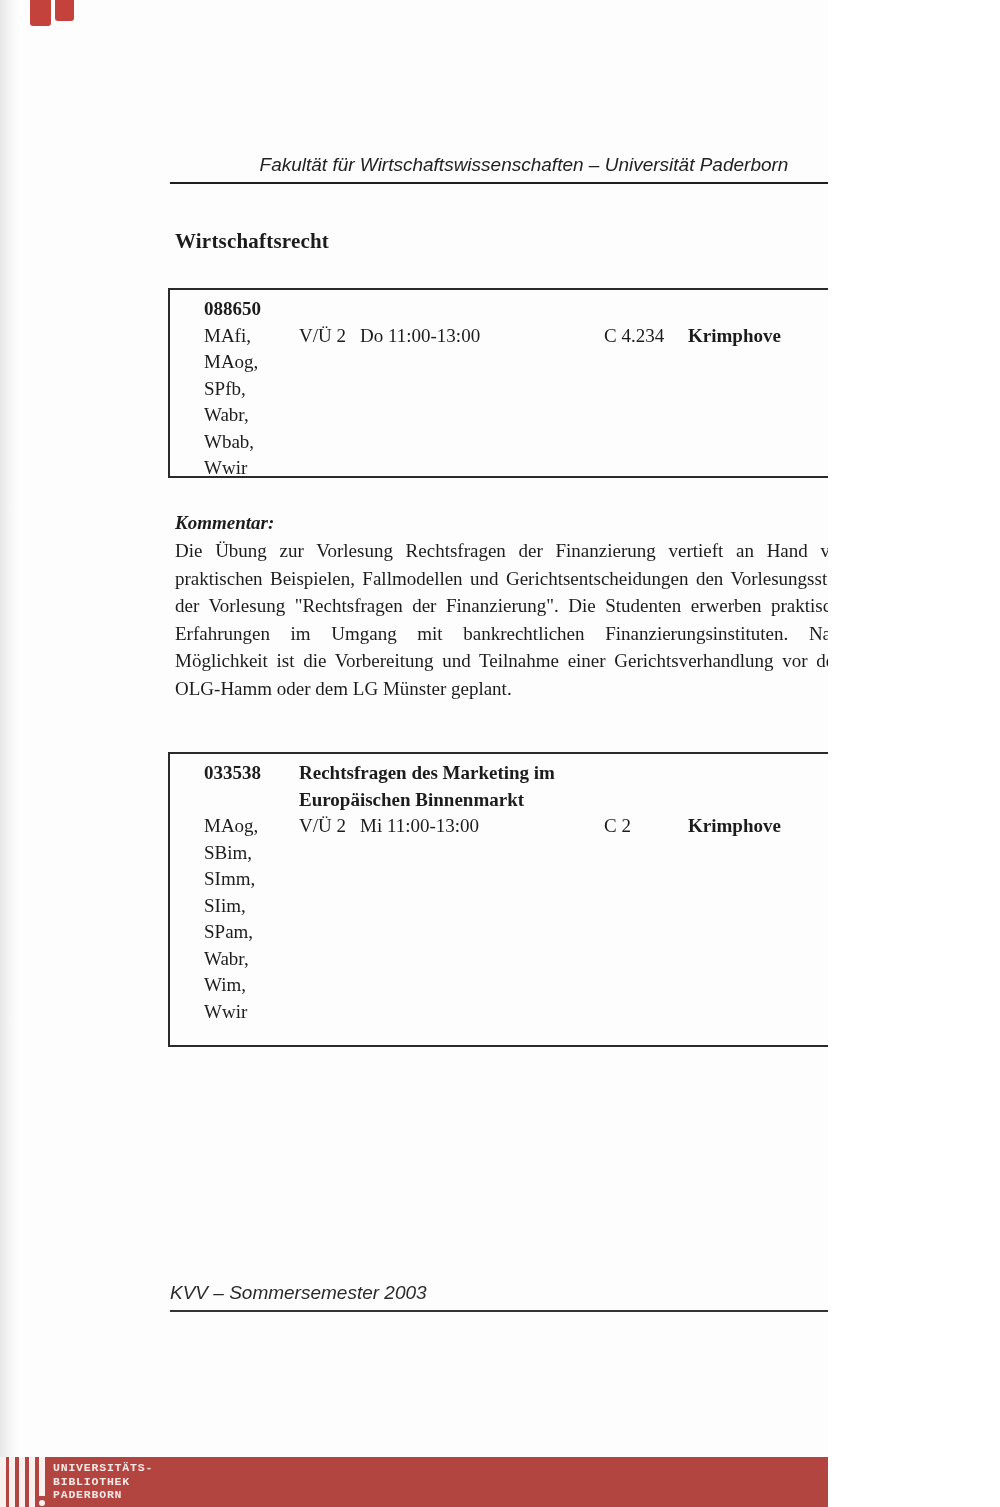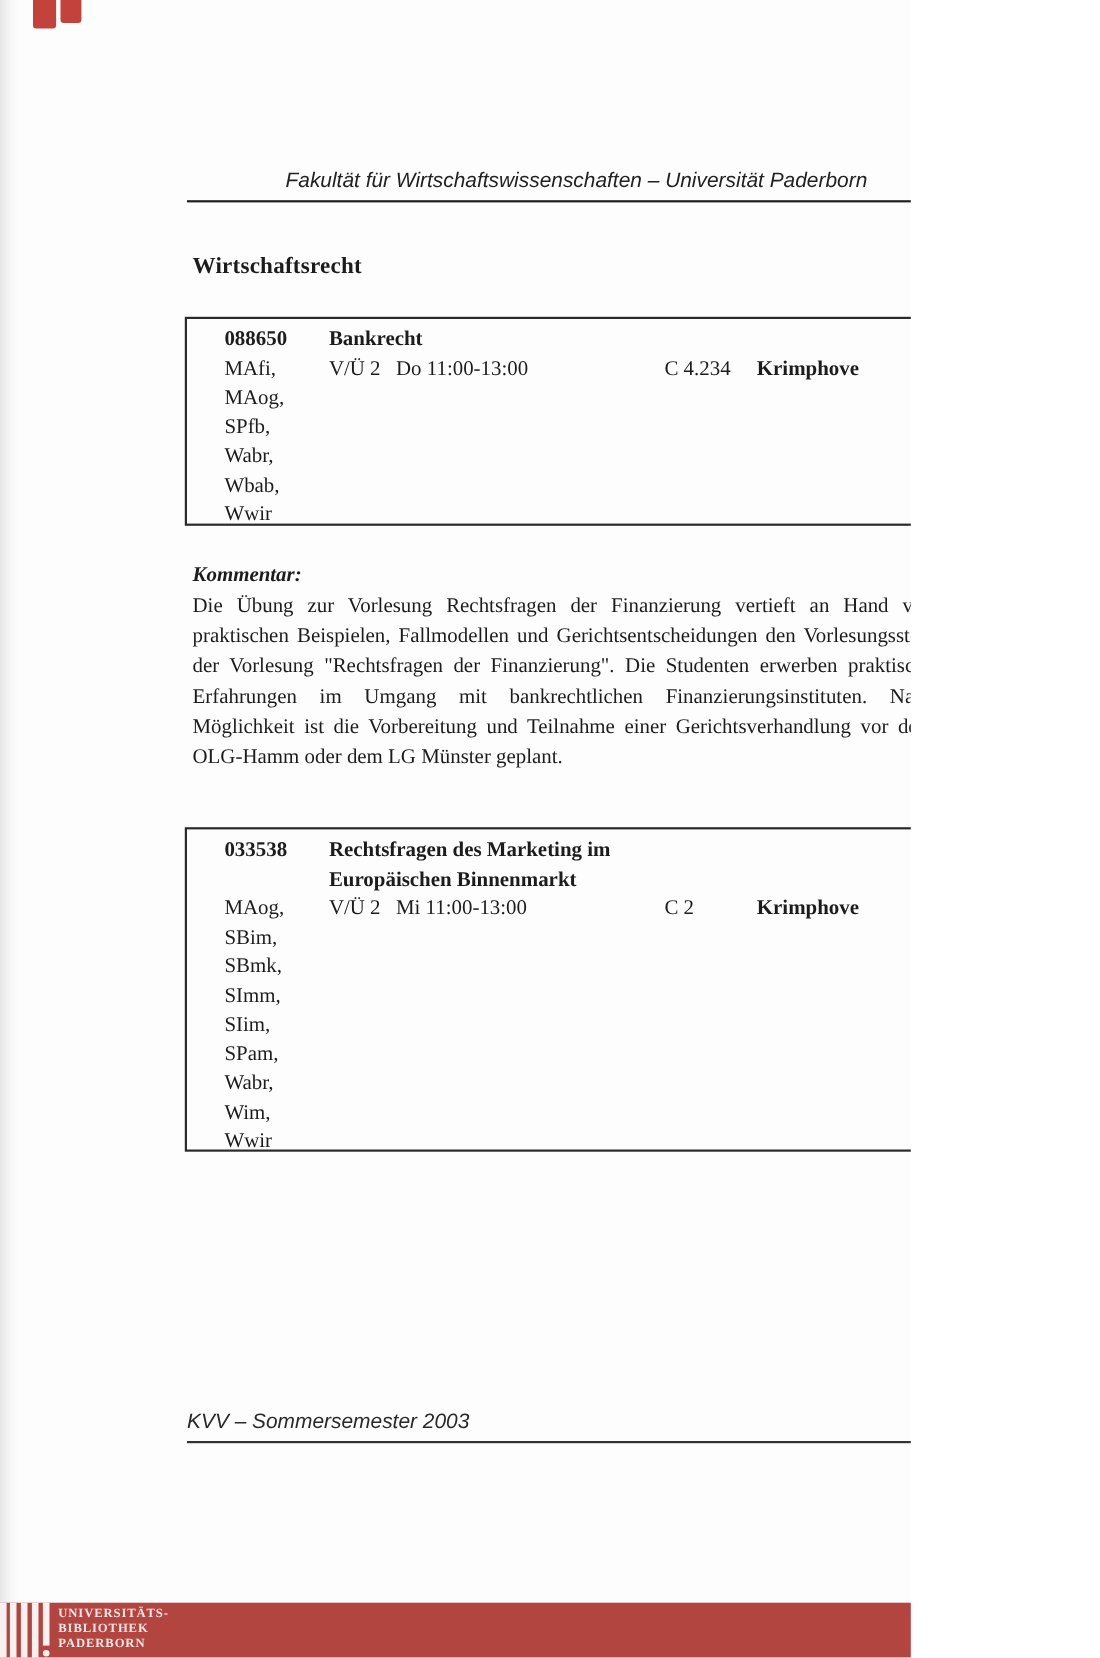--- a/index.html
+++ b/index.html
@@ -85,21 +85,21 @@
   }
   .lb-bar{position:absolute;top:0;width:6px;height:50px;background:rgba(255,255,255,.92);}
   .lb-bar.b1{left:0;}
   .lb-bar.b2{left:9px;}
   .lb-bar.b3{left:19px;}
   .lb-bar.b4{left:29px;}
   .lb-bar.b5{left:39px;height:39px;}
   .lb-dot{position:absolute;left:39px;top:43px;width:6px;height:6px;border-radius:50%;background:rgba(255,255,255,.92);}
   .banner-text{
     position:absolute;left:53px;top:4px;
-    font-family:Liberation Serif, serif;
+    font-family:Liberation Mono, monospace;
     font-weight:bold;font-size:11.5px;line-height:13.5px;
     letter-spacing:.8px;color:rgba(255,255,255,.88);
   }
 </style>
 </head>
 <body>
 
 <div class="page">
 
   <div class="scan-edge"></div>
@@ -111,21 +111,20 @@
 
   <div class="running-header">
     <span>Fakultät für Wirtschaftswissenschaften – Universität Paderborn</span>
   </div>
 
   <h1 class="section-title">Wirtschaftsrecht</h1>
 
   <div class="course-box box1">
     <div class="row">
       <span class="cell code bold">088650</span>
-      <span class="cell main bold">Bankrecht</span>
     </div>
     <div class="row">
       <span class="cell code">MAfi,</span>
       <span class="cell main"><span>V/Ü 2</span><span class="sched">Do 11:00-13:00</span></span>
       <span class="cell room">C 4.234</span>
       <span class="cell lect bold">Krimphove</span>
     </div>
     <div class="row">
         <span class="cell code">MAog,</span>
       </div>
@@ -158,23 +157,20 @@
       <span class="cell main bold">Europäischen Binnenmarkt</span>
     </div>
     <div class="row">
       <span class="cell code">MAog,</span>
       <span class="cell main"><span>V/Ü 2</span><span class="sched">Mi 11:00-13:00</span></span>
       <span class="cell room">C 2</span>
       <span class="cell lect bold">Krimphove</span>
     </div>
     <div class="row">
         <span class="cell code">SBim,</span>
-      </div>
-    <div class="row">
-        <span class="cell code">SBmk,</span>
       </div>
     <div class="row">
         <span class="cell code">SImm,</span>
       </div>
     <div class="row">
         <span class="cell code">SIim,</span>
       </div>
     <div class="row">
         <span class="cell code">SPam,</span>
       </div>

